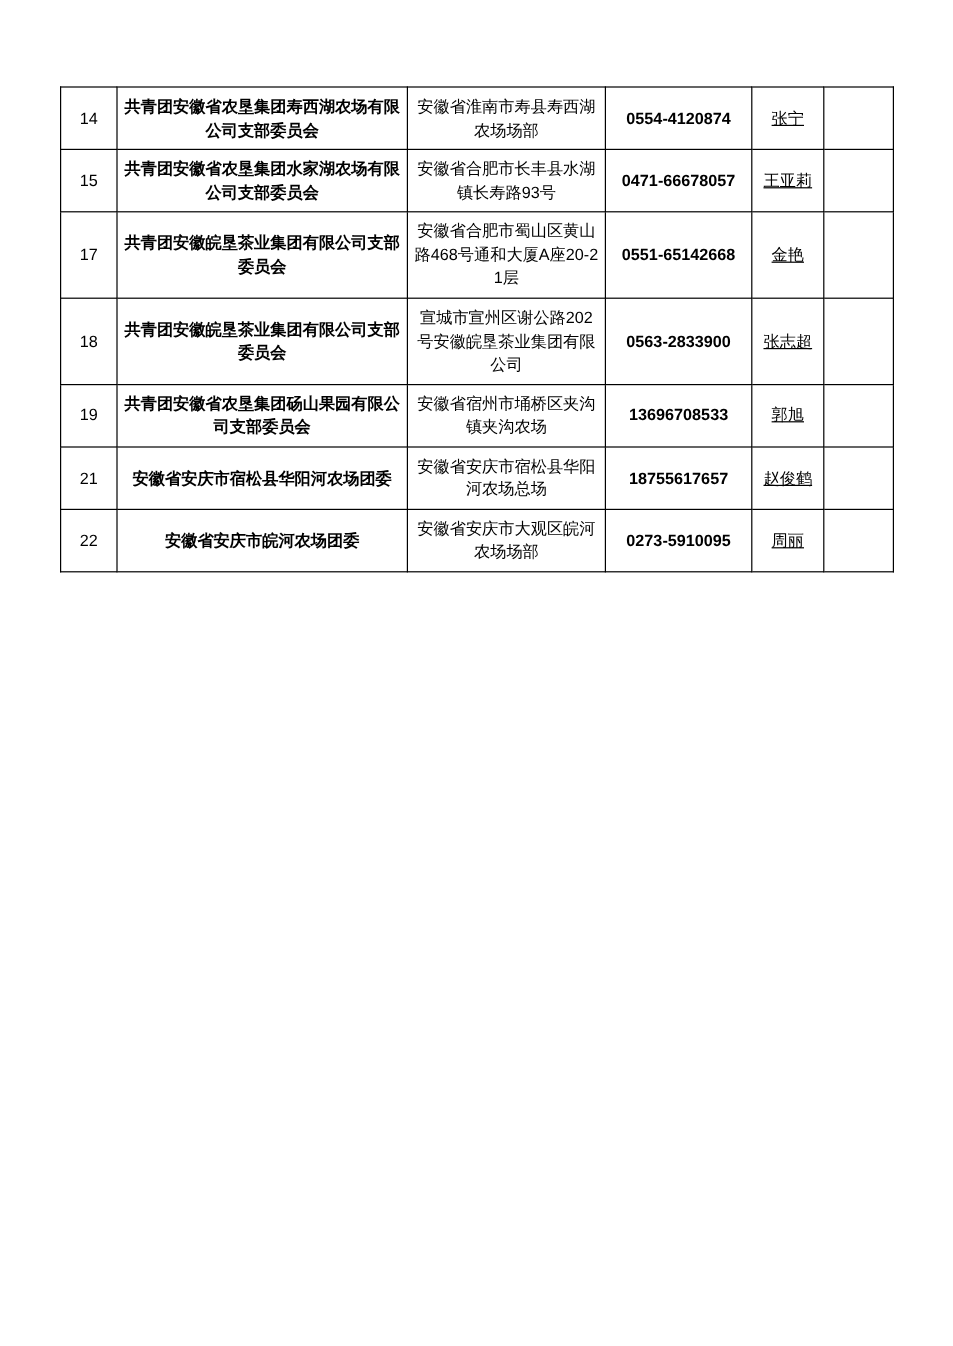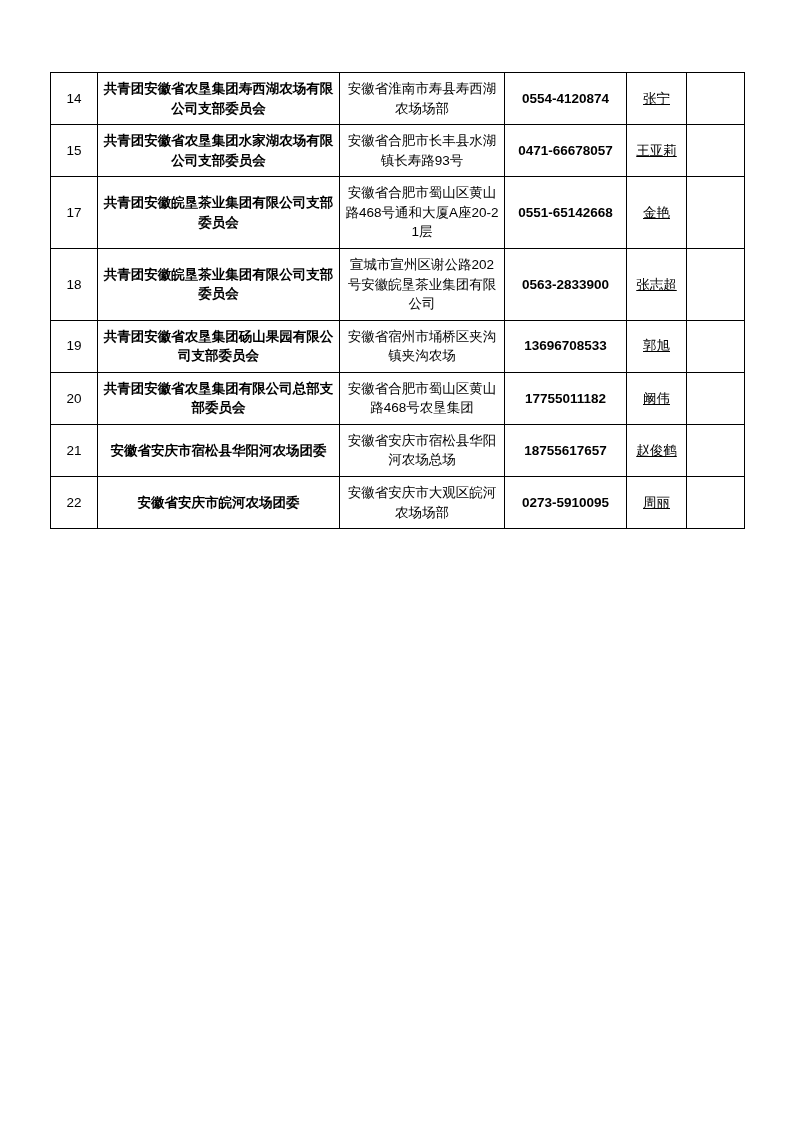--- a/index.html
+++ b/index.html
@@ -100,28 +100,20 @@
       </tr>
       <tr>
         <td class="num">19</td>
         <td class="org">共青团安徽省农垦集团砀山果园有限公司支部委员会</td>
         <td class="addr">安徽省宿州市埇桥区夹沟镇夹沟农场</td>
         <td class="tel">13696708533</td>
         <td class="name">郭旭</td>
         <td class="blank"></td>
       </tr>
       <tr>
-        <td class="num">20</td>
-        <td class="org">共青团安徽省农垦集团有限公司总部支部委员会</td>
-        <td class="addr">安徽省合肥市蜀山区黄山路468号农垦集团</td>
-        <td class="tel">17755011182</td>
-        <td class="name">阚伟</td>
-        <td class="blank"></td>
-      </tr>
-      <tr>
         <td class="num">21</td>
         <td class="org">安徽省安庆市宿松县华阳河农场团委</td>
         <td class="addr">安徽省安庆市宿松县华阳河农场总场</td>
         <td class="tel">18755617657</td>
         <td class="name">赵俊鹤</td>
         <td class="blank"></td>
       </tr>
       <tr>
         <td class="num">22</td>
         <td class="org">安徽省安庆市皖河农场团委</td>

